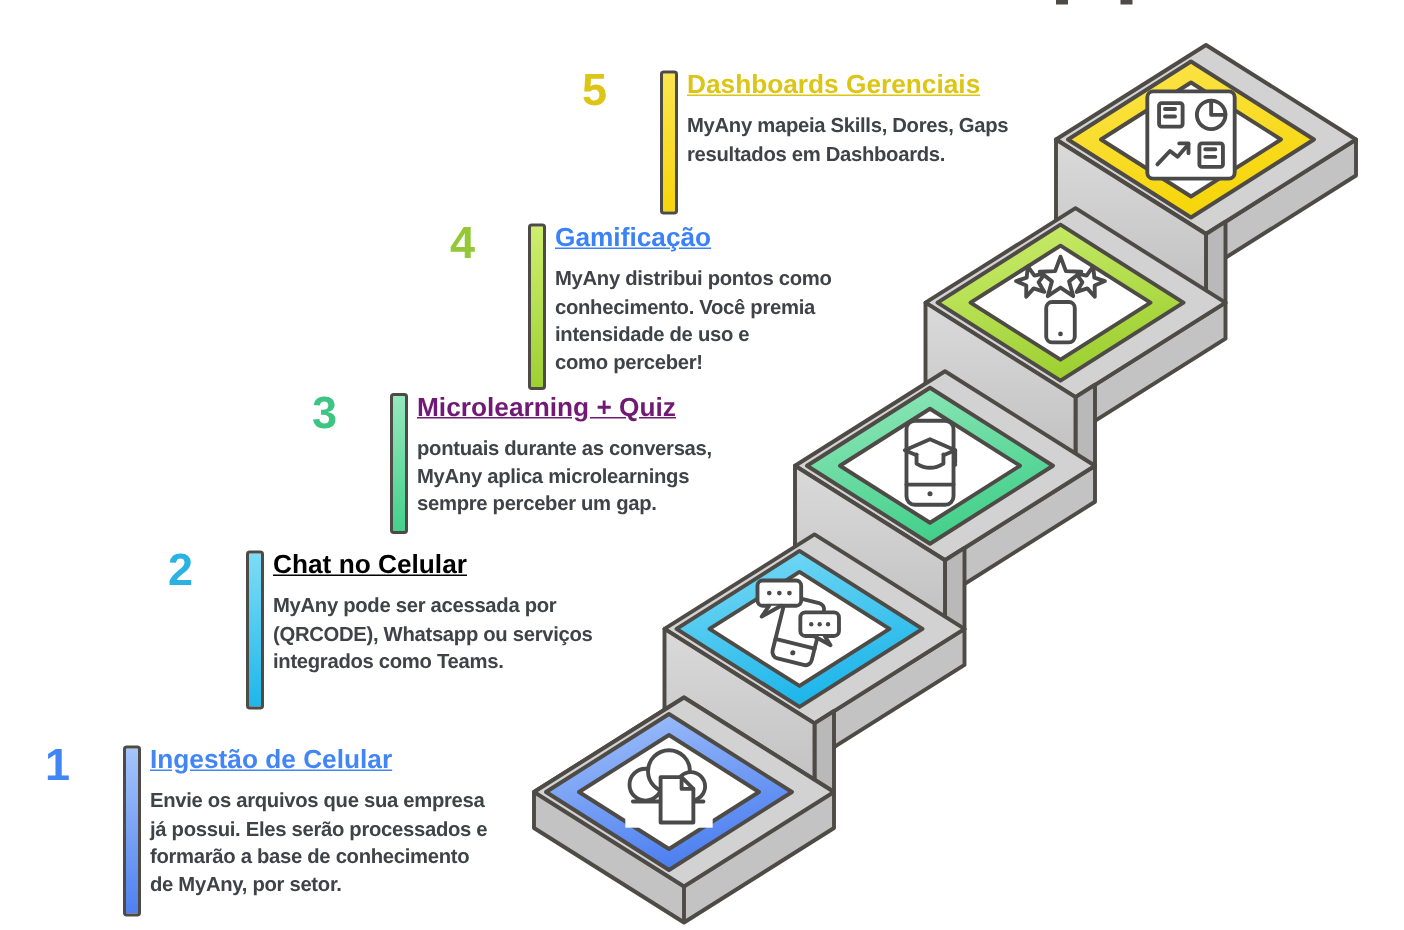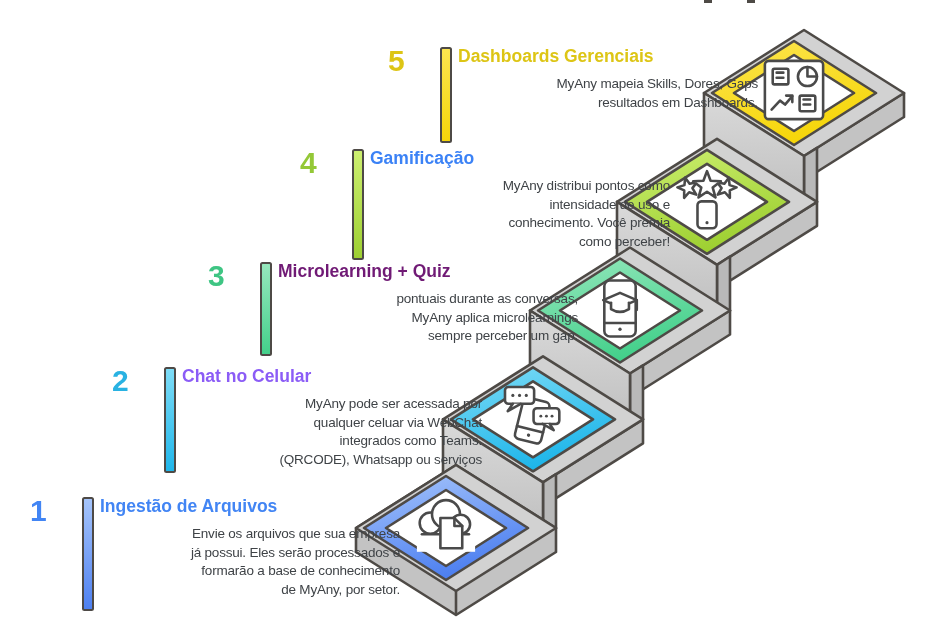--- a/index.html
+++ b/index.html
@@ -12,25 +12,25 @@
   .step-num{
     position:absolute;left:0;top:0;
     font-size:30px;font-weight:bold;line-height:30px;letter-spacing:-1px;
   }
   .step-bar{
     position:absolute;left:52px;top:1px;width:8px;
     border:2.5px solid var(--outline,#4e4a46);border-radius:2.5px;
   }
   .step-content{position:absolute;left:70px;top:0;width:300px;}
   .step-title{
-    font-size:17.5px;font-weight:bold;line-height:21px;margin:0 0 8px 0;white-space:nowrap;
+    font-size:17.5px;font-weight:bold;line-height:21px;margin:0 0 8px 0;white-space:nowrap;text-decoration:underline;
   }
   .step-desc div{
-    font-size:13.5px;line-height:18.5px;font-weight:normal;
-    color:var(--text-body,#3f4347);white-space:nowrap;letter-spacing:-0.2px;text-align:right;
+    font-size:13.5px;line-height:18.5px;font-weight:bold;
+    color:var(--text-body,#3f4347);white-space:nowrap;letter-spacing:-0.2px;
   }
   .edge-artifact{position:absolute;top:0;height:3px;width:8px;background:#4e4a46;}
 </style>
 </head>
 <body>
 
 <div id="canvas">
 
   <svg id="stairs-svg" width="936" height="620" viewBox="0 0 936 620">
       <defs>
@@ -167,40 +167,39 @@
       </g>
     </svg>
 
   <div class="edge-artifact" style="left:704px;"></div>
   <div class="edge-artifact" style="left:747px;"></div>
 
   <div class="step-block" style="left:30px;top:496px;">
     <div class="step-num" style="color: rgb(66, 133, 244);">1</div>
     <div class="step-bar" style="height: 110px; background: linear-gradient(rgb(166, 197, 251), rgb(78, 128, 240));"></div>
     <div class="step-content">
-      <div class="step-title" style="color: rgb(66, 133, 244);">Ingestão de Arquivos</div>
+      <div class="step-title" style="color: rgb(66, 133, 244);">Ingestão de Celular</div>
       <div class="step-desc">
         <div>Envie os arquivos que sua empresa</div>
         <div>já possui. Eles serão processados e</div>
         <div>formarão a base de conhecimento</div>
         <div>de MyAny, por setor.</div>
       </div>
     </div>
   </div>
 
   <div class="step-block" style="left:112px;top:366px;">
     <div class="step-num" style="color: rgb(41, 178, 226);">2</div>
     <div class="step-bar" style="height: 102px; background: linear-gradient(rgb(126, 220, 246), rgb(31, 182, 234));"></div>
     <div class="step-content">
-      <div class="step-title" style="color: #8b5cf6;">Chat no Celular</div>
+      <div class="step-title" style="color: #000000;">Chat no Celular</div>
       <div class="step-desc">
         <div>MyAny pode ser acessada por</div>
-        <div>qualquer celuar via WebChat</div>
+        <div>(QRCODE), Whatsapp ou serviços</div>
         <div>integrados como Teams.</div>
-        <div>(QRCODE), Whatsapp ou serviços</div>
       </div>
     </div>
   </div>
 
   <div class="step-block" style="left:208px;top:261px;">
     <div class="step-num" style="color: rgb(62, 197, 131);">3</div>
     <div class="step-bar" style="height: 90px; background: linear-gradient(rgb(150, 232, 189), rgb(68, 208, 139));"></div>
     <div class="step-content">
       <div class="step-title" style="color: #701a75;">Microlearning + Quiz</div>
       <div class="step-desc">
@@ -211,22 +210,22 @@
     </div>
   </div>
 
   <div class="step-block" style="left:300px;top:148px;">
     <div class="step-num" style="color: rgb(148, 200, 55);">4</div>
     <div class="step-bar" style="height: 107px; background: linear-gradient(rgb(205, 239, 112), rgb(158, 208, 50));"></div>
     <div class="step-content">
       <div class="step-title" style="color: #3b82f6;">Gamificação</div>
       <div class="step-desc">
         <div>MyAny distribui pontos como</div>
+        <div>conhecimento. Você premia</div>
         <div>intensidade de uso e</div>
-        <div>conhecimento. Você premia</div>
         <div>como perceber!</div>
       </div>
     </div>
   </div>
 
   <div class="step-block" style="left:388px;top:46px;">
     <div class="step-num" style="color: rgb(221, 197, 21);">5</div>
     <div class="step-bar" style="height: 92px; background: linear-gradient(rgb(252, 229, 79), rgb(246, 214, 10));"></div>
     <div class="step-content">
       <div class="step-title" style="color: rgb(221, 197, 21);">Dashboards Gerenciais</div>

